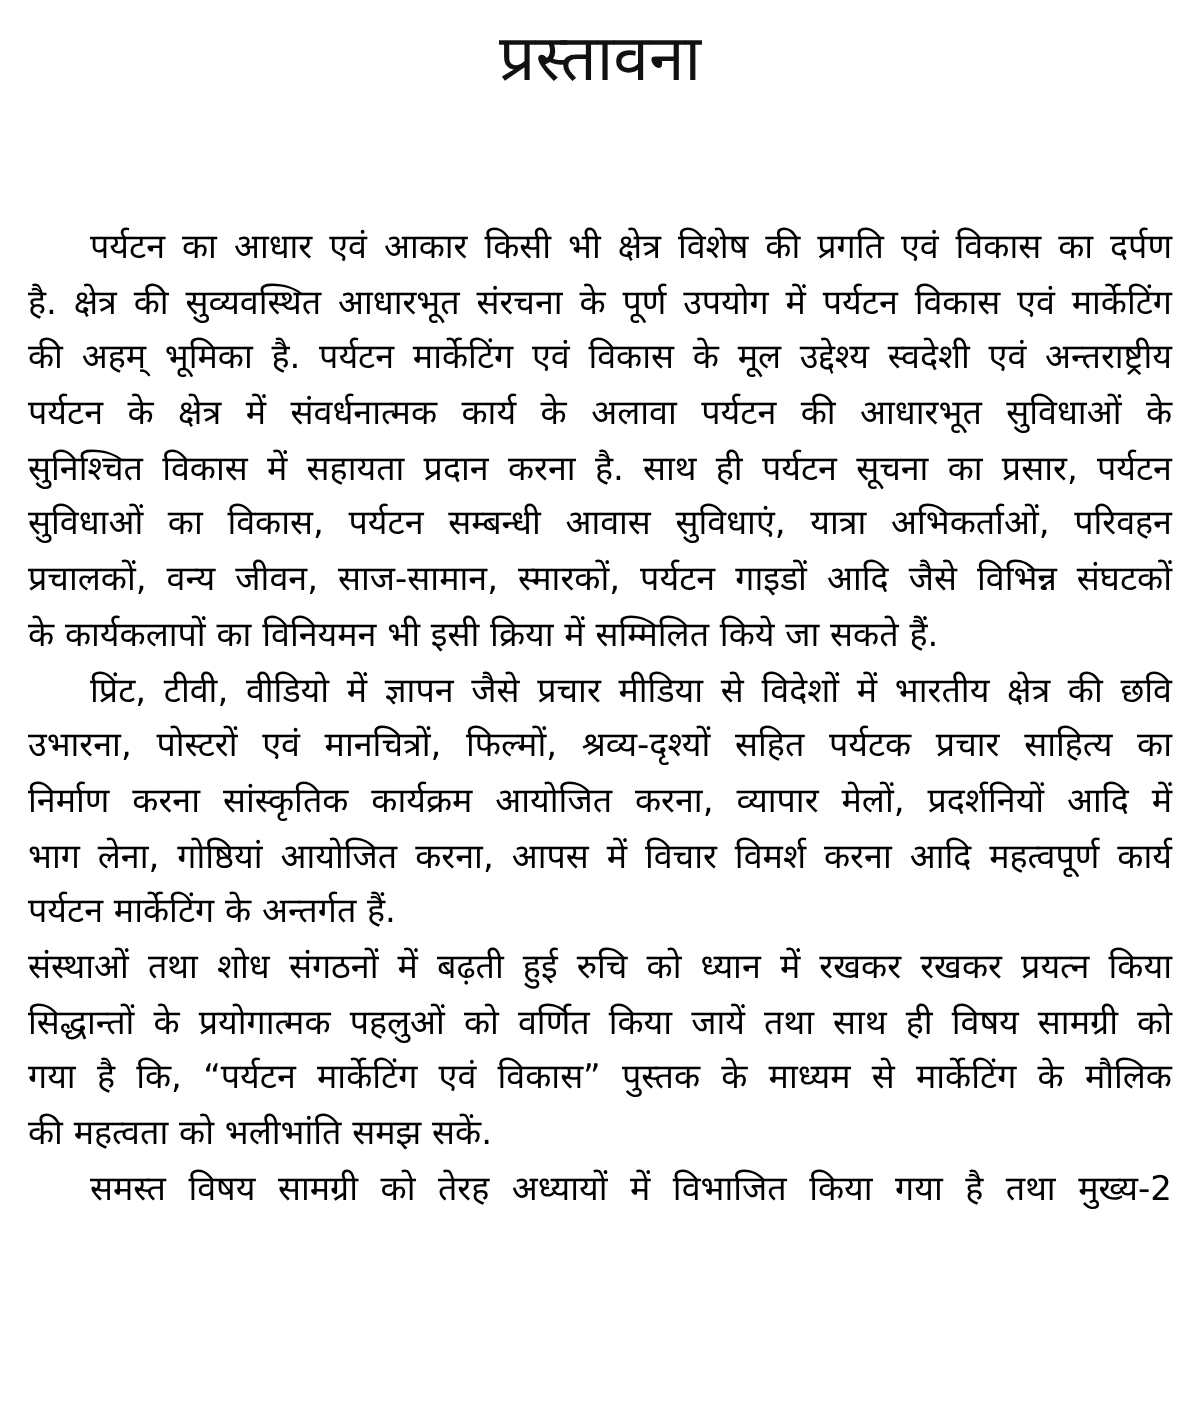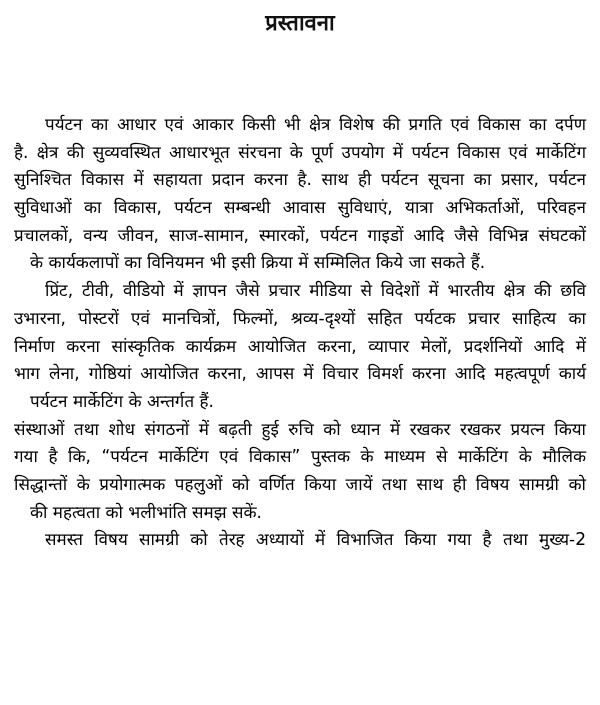--- a/index.html
+++ b/index.html
@@ -21,22 +21,22 @@
     top: 0;
     width: 600px;
     height: 705px;
   }
   .title {
     position: absolute;
     left: 0;
     top: 6px;
     width: 600px;
     text-align: center;
-    font-size: 22px;
-    font-weight: bold;
+    font-size: 32px;
+    font-weight: normal;
     letter-spacing: 0px;
     color: #111;
   }
   .body-text {
     position: absolute;
     left: 14px;
     top: 111px;
     width: 572px;
   }
   .line {
@@ -47,44 +47,45 @@
     white-space: nowrap;
     text-align: justify;
     text-align-last: justify;
     color: #000000;
   }
   .line.indent {
     padding-left: 31px;
   }
   .line.last {
     text-align-last: left;
-    margin-left: 16px;
   }
 </style>
 </head>
 <body>
 
 <div class="page">
   <div class="title">प्रस्तावना</div>
 
   <div class="body-text">
 
     <span class="line indent">पर्यटन का आधार एवं आकार किसी भी क्षेत्र विशेष की प्रगति एवं विकास का दर्पण</span>
     <span class="line">है. क्षेत्र की सुव्यवस्थित आधारभूत संरचना के पूर्ण उपयोग में पर्यटन विकास एवं मार्केटिंग</span>
+    <span class="line">की अहम्  भूमिका है. पर्यटन मार्केटिंग एवं विकास के मूल उद्देश्य स्वदेशी एवं अन्तराष्ट्रीय</span>
+    <span class="line">पर्यटन के क्षेत्र में संवर्धनात्मक कार्य के अलावा पर्यटन की आधारभूत सुविधाओं के</span>
     <span class="line">सुनिश्चित विकास में सहायता प्रदान करना है. साथ ही पर्यटन सूचना का प्रसार, पर्यटन</span>
     <span class="line">सुविधाओं का विकास, पर्यटन सम्बन्धी आवास सुविधाएं, यात्रा अभिकर्ताओं, परिवहन</span>
     <span class="line">प्रचालकों, वन्य जीवन, साज-सामान, स्मारकों, पर्यटन गाइडों आदि जैसे विभिन्न संघटकों</span>
     <span class="line last">के कार्यकलापों का विनियमन भी इसी क्रिया में सम्मिलित किये जा सकते हैं.</span>
 
     <span class="line indent">प्रिंट, टीवी, वीडियो में ज्ञापन जैसे प्रचार मीडिया से विदेशों में भारतीय क्षेत्र की छवि</span>
     <span class="line">उभारना, पोस्टरों एवं मानचित्रों, फिल्मों, श्रव्य-दृश्यों सहित पर्यटक प्रचार साहित्य का</span>
     <span class="line">निर्माण करना सांस्कृतिक कार्यक्रम आयोजित करना, व्यापार मेलों, प्रदर्शनियों आदि में</span>
     <span class="line">भाग लेना, गोष्ठियां आयोजित करना, आपस में विचार विमर्श करना आदि महत्वपूर्ण कार्य</span>
     <span class="line last">पर्यटन मार्केटिंग के अन्तर्गत हैं.</span>
 
     <span class="line">संस्थाओं तथा शोध संगठनों में बढ़ती हुई रुचि को ध्यान में रखकर रखकर प्रयत्न किया</span>
+    <span class="line">सिद्धान्तों के प्रयोगात्मक पहलुओं को वर्णित किया जायें तथा साथ ही विषय सामग्री को</span>
     <span class="line">गया है कि, “पर्यटन मार्केटिंग एवं विकास” पुस्तक के माध्यम से मार्केटिंग के मौलिक</span>
-    <span class="line">सिद्धान्तों के प्रयोगात्मक पहलुओं को वर्णित किया जायें तथा साथ ही विषय सामग्री को</span>
     <span class="line last">की महत्वता को भलीभांति समझ सकें.</span>
 
     <span class="line indent">समस्त विषय सामग्री को तेरह अध्यायों में विभाजित किया गया है तथा मुख्य-2</span>
   </div>
 </div>
 
 </body></html>

